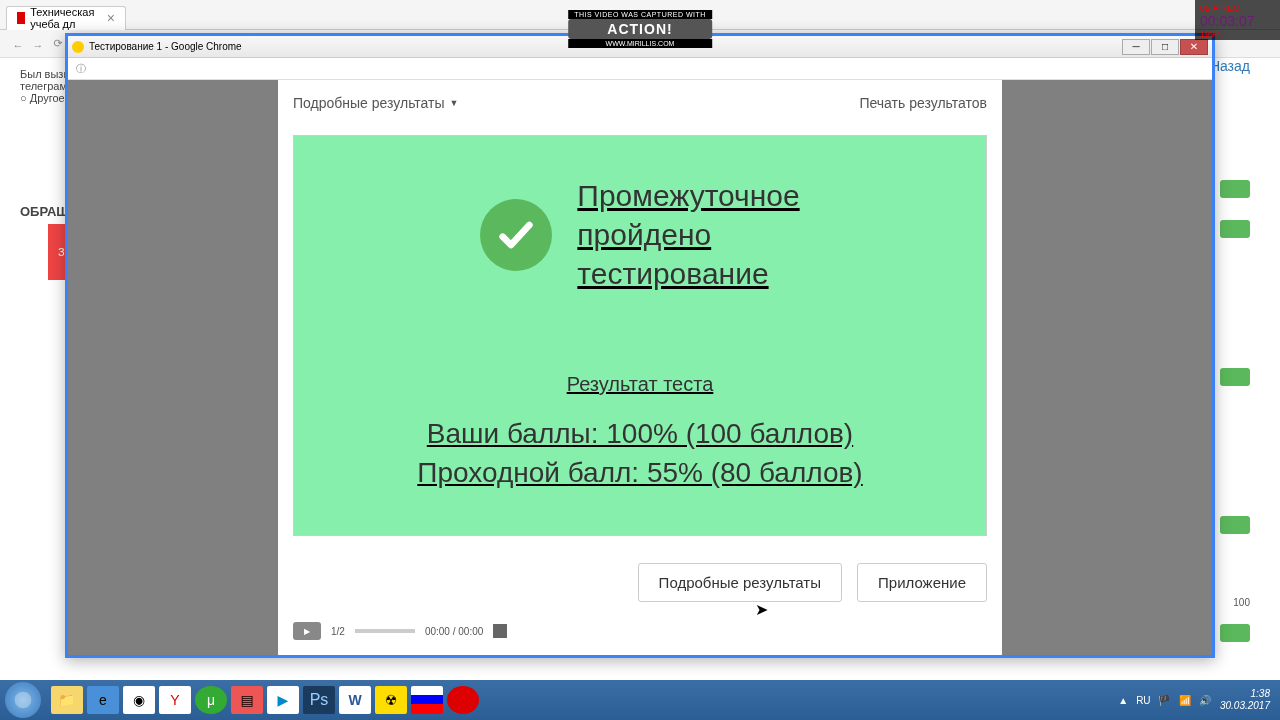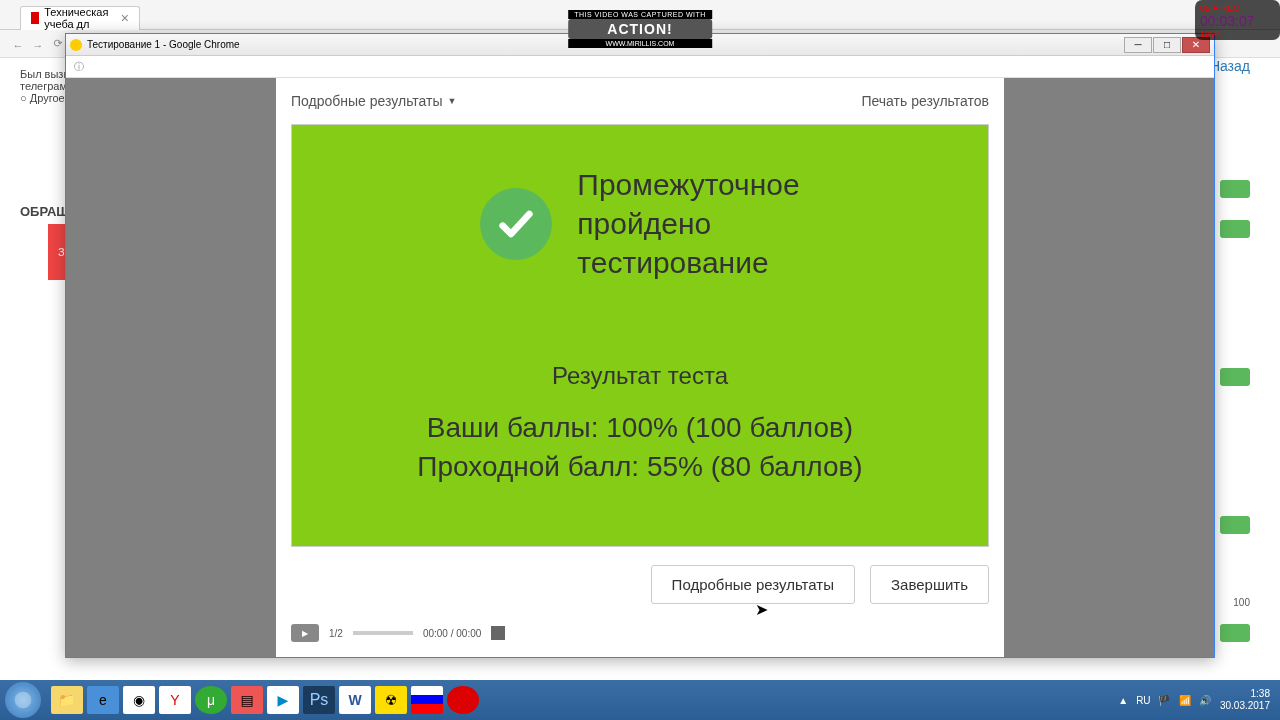--- a/index.html
+++ b/index.html
@@ -1,89 +1,89 @@
 <!DOCTYPE html>
 <html><head>
   <meta charset="utf-8">
   <style>
     * { margin: 0; padding: 0; box-sizing: border-box; font-family: Arial, sans-serif; }
     body { width: 1280px; height: 720px; overflow: hidden; background: #e8e8e8; position: relative; }
     
     .browser-outer { position: absolute; top: 0; left: 0; right: 0; height: 30px; background: #f5f5f5; border-bottom: 1px solid #ccc; display: flex; align-items: center; }
-    .browser-tab { background: #fff; border: 1px solid #ccc; border-bottom: none; height: 24px; margin-left: 20px; margin-top: 6px; padding: 3px 10px; font-size: 11px; display: flex; align-items: center; border-radius: 3px 3px 0 0; width: 120px; }
+    .browser-tab { background: #fff; border: 1px solid #ccc; border-bottom: none; height: 24px; margin-left: 6px; margin-top: 6px; padding: 3px 10px; font-size: 11px; display: flex; align-items: center; border-radius: 3px 3px 0 0; width: 120px; }
     .tab-favicon { width: 12px; height: 12px; background: #d00; margin-right: 5px; }
     .tab-close { margin-left: auto; font-size: 14px; color: #888; }
     
     .nav-bar { position: absolute; top: 30px; left: 0; right: 0; height: 28px; background: #f5f5f5; display: flex; align-items: center; padding: 0 8px; font-size: 11px; color: #555; border-bottom: 1px solid #ddd; }
     .nav-btn { width: 20px; text-align: center; color: #888; }
     .url-display { margin-left: 10px; flex: 1; overflow: hidden; white-space: nowrap; text-overflow: ellipsis; }
     
     .bg-content { position: absolute; top: 58px; left: 0; right: 0; bottom: 40px; background: #fff; padding: 10px 20px; }
     .bg-left { font-size: 11px; color: #444; }
     .bg-heading { font-size: 13px; font-weight: bold; margin-top: 100px; }
     .bg-red-btn { background: #ef4444; color: #fff; padding: 22px 10px; display: inline-block; margin-top: 5px; font-size: 11px; margin-left: 28px; }
     .bg-green-btns { position: absolute; right: 30px; top: 100px; }
     .bg-green-btn { background: #5cb85c; padding: 4px 8px; border-radius: 3px; margin: 22px 0; width: 30px; height: 18px; }
     .back-link { position: absolute; right: 30px; top: 0; font-size: 14px; color: #337ab7; }
     
     .bg-footer-row { position: absolute; bottom: 50px; left: 200px; right: 30px; display: flex; align-items: center; font-size: 10px; color: #555; }
     .snail-icon { width: 20px; height: 20px; background: #8b4; border-radius: 50%; margin-right: 8px; }
     .footer-stats { margin-left: auto; display: flex; gap: 30px; }
     
-    .popup-window { position: absolute; top: 33px; left: 65px; width: 1150px; height: 625px; background: #fff; border: 1px solid #3b82f6; box-shadow: 0 3px 15px rgba(0,0,0,0.3); }
+    .popup-window { position: absolute; top: 33px; left: 65px; width: 1150px; height: 625px; background: #fff; border: 3px solid #3b82f6; box-shadow: 0 3px 15px rgba(0,0,0,0.3); }
     .window-titlebar { height: 22px; background: linear-gradient(#f8f8f8, #e8e8e8); border-bottom: 1px solid #ccc; display: flex; align-items: center; padding: 0 4px; font-size: 10px; }
     .window-controls { margin-left: auto; display: flex; }
     .win-ctrl { width: 28px; height: 16px; margin-left: 1px; text-align: center; line-height: 14px; font-size: 10px; border: 1px solid #aaa; background: #eee; }
     .win-close { background: #c75050; color: #fff; border-color: #a04040; }
     .window-addr { height: 22px; border-bottom: 1px solid #ddd; padding: 3px 8px; font-size: 10px; color: #666; overflow: hidden; white-space: nowrap; display: flex; align-items: center; }
     .addr-icon { margin-right: 5px; color: #888; }
     
     .popup-content { display: flex; height: calc(100% - 44px); }
     .gray-side { width: 210px; background: #808080; }
     .gray-side-r { margin-left: auto; }
     .inner-white { flex: 1; background: #fff; padding: 10px 0; display: flex; flex-direction: column; }
     
     .results-header { display: flex; padding: 5px 15px 12px; font-size: 14px; color: #555; }
     .dropdown-results { display: flex; align-items: center; }
     .caret { margin-left: 5px; font-size: 9px; }
     .print-link { margin-left: auto; }
     
-    .result-box { border: 1px solid #ccc; margin: 3px 15px; flex: 1; padding: 40px 30px; background: #84cc16; }
+    .result-box { border: 1px solid #ccc; margin: 12px 15px; flex: 1; padding: 40px 30px; background: #86efac; text-decoration: underline; }
     .pass-row { display: flex; align-items: center; justify-content: center; margin-bottom: 80px; }
     .check-circle { width: 72px; height: 72px; background: #5cb85c; border-radius: 50%; display: flex; align-items: center; justify-content: center; margin-right: 25px; flex-shrink: 0; }
     .check-circle svg { width: 40px; height: 40px; }
     .pass-text { font-size: 30px; color: #333; line-height: 1.3; }
     
     .score-section { text-align: center; }
-    .score-title { font-size: 24px; color: #333; margin-bottom: 18px; }
+    .score-title { font-size: 20px; color: #333; margin-bottom: 18px; }
     .score-line { font-size: 28px; color: #333; line-height: 1.4; }
     
     .action-buttons { display: flex; justify-content: flex-end; gap: 15px; padding: 15px; }
     .action-btn { padding: 10px 20px; border: 1px solid #ccc; background: #fff; font-size: 15px; color: #333; border-radius: 3px; cursor: pointer; }
     
     .media-bar { display: flex; align-items: center; padding: 5px 15px; gap: 10px; font-size: 10px; color: #555; }
     .play-btn { width: 28px; height: 18px; background: #888; border-radius: 3px; display: flex; align-items: center; justify-content: center; color: #fff; font-size: 8px; }
     .progress { width: 60px; height: 4px; background: #ccc; }
     .fullscreen { width: 14px; height: 14px; background: #666; }
     
     .cursor { position: absolute; top: 600px; left: 755px; font-size: 16px; color: #000; pointer-events: none; z-index: 100; }
     
     .watermark { position: absolute; top: 10px; left: 50%; transform: translateX(-50%); z-index: 50; text-align: center; }
     .wm-top { background: #000; color: #fff; font-size: 7px; padding: 1px 6px; letter-spacing: 0.5px; }
     .wm-main { background: #555; color: #fff; font-size: 14px; font-weight: bold; padding: 2px 15px; letter-spacing: 1px; border-radius: 3px; }
     .wm-sub { background: #000; color: #fff; font-size: 7px; padding: 1px; }
     
-    .rec-overlay { position: absolute; top: 0; right: 0; width: 85px; height: 40px; background: rgba(0,0,0,0.7); z-index: 60; color: #f00; font-family: monospace; font-size: 9px; padding: 3px 5px; border-radius: 7px; }
+    .rec-overlay { position: absolute; top: 0; right: 0; width: 85px; height: 40px; background: rgba(0,0,0,0.7); z-index: 60; color: #f00; font-family: monospace; font-size: 9px; padding: 3px 5px; }
     .rec-time { color: #701a75; font-size: 14px; }
     
     .taskbar { position: absolute; bottom: 0; left: 0; right: 0; height: 40px; background: linear-gradient(#3a6ea5, #2a5e95); display: flex; align-items: center; padding: 0 5px; }
     .start-orb { width: 36px; height: 36px; background: radial-gradient(#7fb7e8, #3a7abd); border-radius: 50%; margin-right: 8px; display: flex; align-items: center; justify-content: center; }
     .task-icon { width: 32px; height: 28px; margin: 0 2px; border-radius: 2px; display: flex; align-items: center; justify-content: center; font-size: 14px; }
     .task-tray { margin-left: auto; display: flex; align-items: center; color: #fff; font-size: 10px; gap: 8px; padding-right: 5px; }
-    .tray-time { text-align: right; line-height: 1.2; }
+    .tray-time { text-align: right; line-height: 1.2; font-style: italic; }
   </style>
 </head>
 <body>
 
 <div class="browser-outer">
   <div class="browser-tab">
     <div class="tab-favicon"></div>
     <span>Техническая учеба дл</span>
     <span class="tab-close">×</span>
   </div>
@@ -168,21 +168,21 @@
           </div>
         </div>
         <div class="score-section">
           <div class="score-title">Результат теста</div>
           <div class="score-line">Ваши баллы: 100% (100 баллов)</div>
           <div class="score-line">Проходной балл: 55% (80 баллов)</div>
         </div>
       </div>
       <div class="action-buttons">
         <button class="action-btn">Подробные результаты</button>
-        <button class="action-btn">Завершить</button>
+        <button class="action-btn">Приложение</button>
       </div>
       <div class="media-bar">
         <div class="play-btn">▶</div>
         <span>1/2</span>
         <div class="progress"></div>
         <span>00:00 / 00:00</span>
         <div class="fullscreen"></div>
       </div>
     </div>
     <div class="gray-side gray-side-r"></div>

